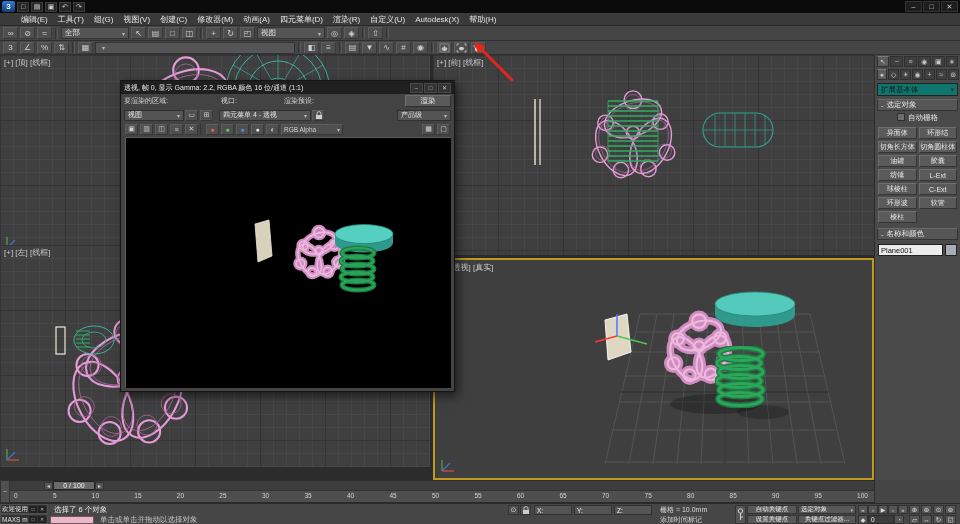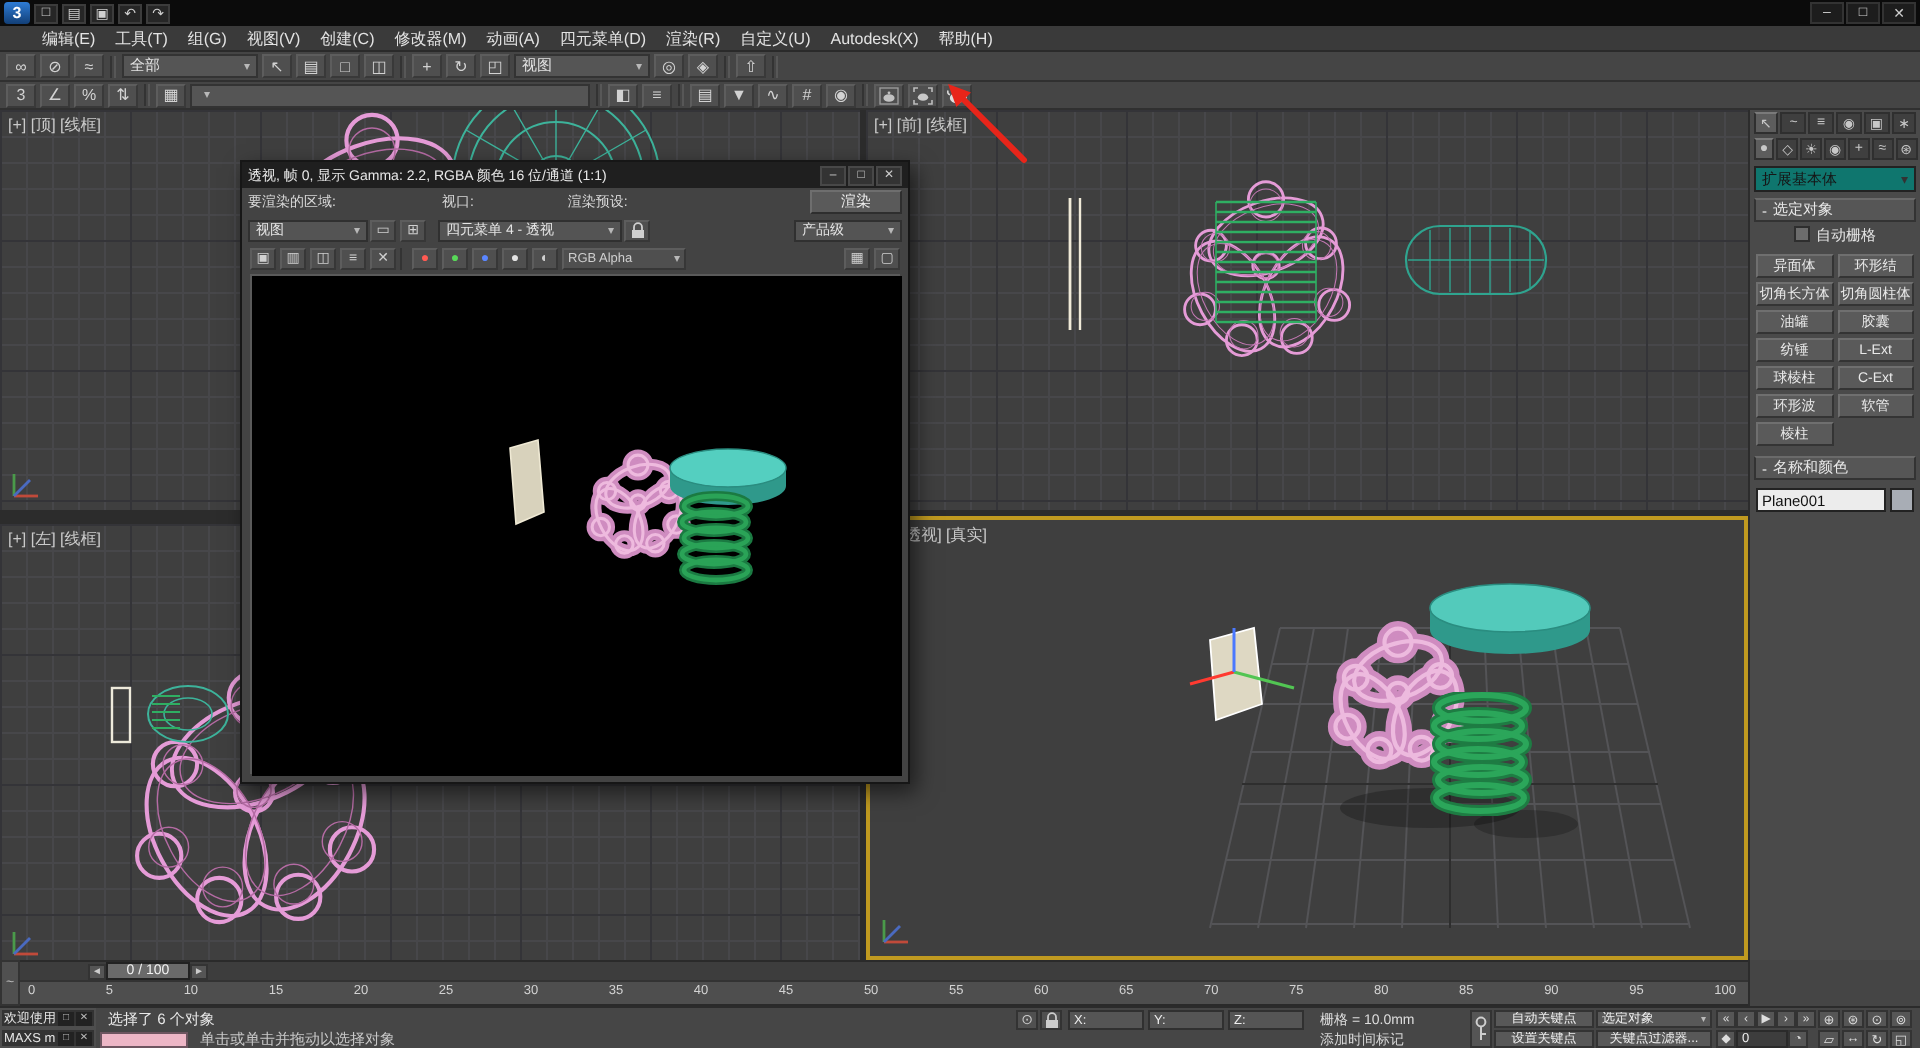--- a/index.html
+++ b/index.html
@@ -24,21 +24,21 @@
 .tddw{width:200px}
 .tdd::after,.tddw::after{content:"▾";font-size:6px;color:#b8b8b8;margin-left:3px}
 .tsep{width:3px;height:11px;margin:0 2px;border-left:1px solid #333;border-right:1px solid #575757;background:transparent;border-top:none;border-bottom:none}
 
 #annotation-arrow{position:absolute;left:458px;top:34px;z-index:40;pointer-events:none}
 
 #vp-area{position:absolute;left:0;top:55px;width:874px;height:425px;background:#2c2c2c}
 .vp{position:absolute;overflow:hidden;background-color:#3f3f3f;background-image:linear-gradient(#343438 1px,transparent 1px),linear-gradient(90deg,#343438 1px,transparent 1px),linear-gradient(#47474a 1px,transparent 1px),linear-gradient(90deg,#47474a 1px,transparent 1px);background-size:65px 65px,65px 65px,13px 13px,13px 13px}
 #vp-tl{left:0;top:0;width:430px;height:200px}
 #vp-tr{left:433px;top:0;width:441px;height:200px}
-#vp-bl{left:0;top:207px;width:430px;height:222px}
+#vp-bl{left:0;top:190px;width:430px;height:222px}
 #vp-br{left:433px;top:203px;width:441px;height:222px;border:2px solid #c09a20;background-image:none}
 .vp-label{position:absolute;left:4px;top:2px;font-size:8px;color:#cacaca;z-index:3;white-space:nowrap}
 .vp svg{position:absolute}
 
 #rfw{position:absolute;left:120px;top:80px;width:335px;height:312px;background:#434343;border:1px solid #161616;box-shadow:3px 4px 10px rgba(0,0,0,.55);z-index:20}
 #rfw-title{height:13px;background:#1f1f1f;display:flex;align-items:center;padding:0 3px;font-size:7px;color:#e8e8e8;white-space:nowrap}
 #rfw-title-text{overflow:hidden;text-overflow:ellipsis;flex:1}
 .rfw-ctl{width:13px;height:10px;margin-left:1px;background:#333;border:1px solid #484848;color:#ccc;font-size:6px;display:inline-flex;align-items:center;justify-content:center;flex:none}
 .rfw-row{display:flex;align-items:center;height:14px;padding:0 3px;font-size:7px;color:#d8d8d8}
 .rfw-label{margin-right:3px;white-space:nowrap}

